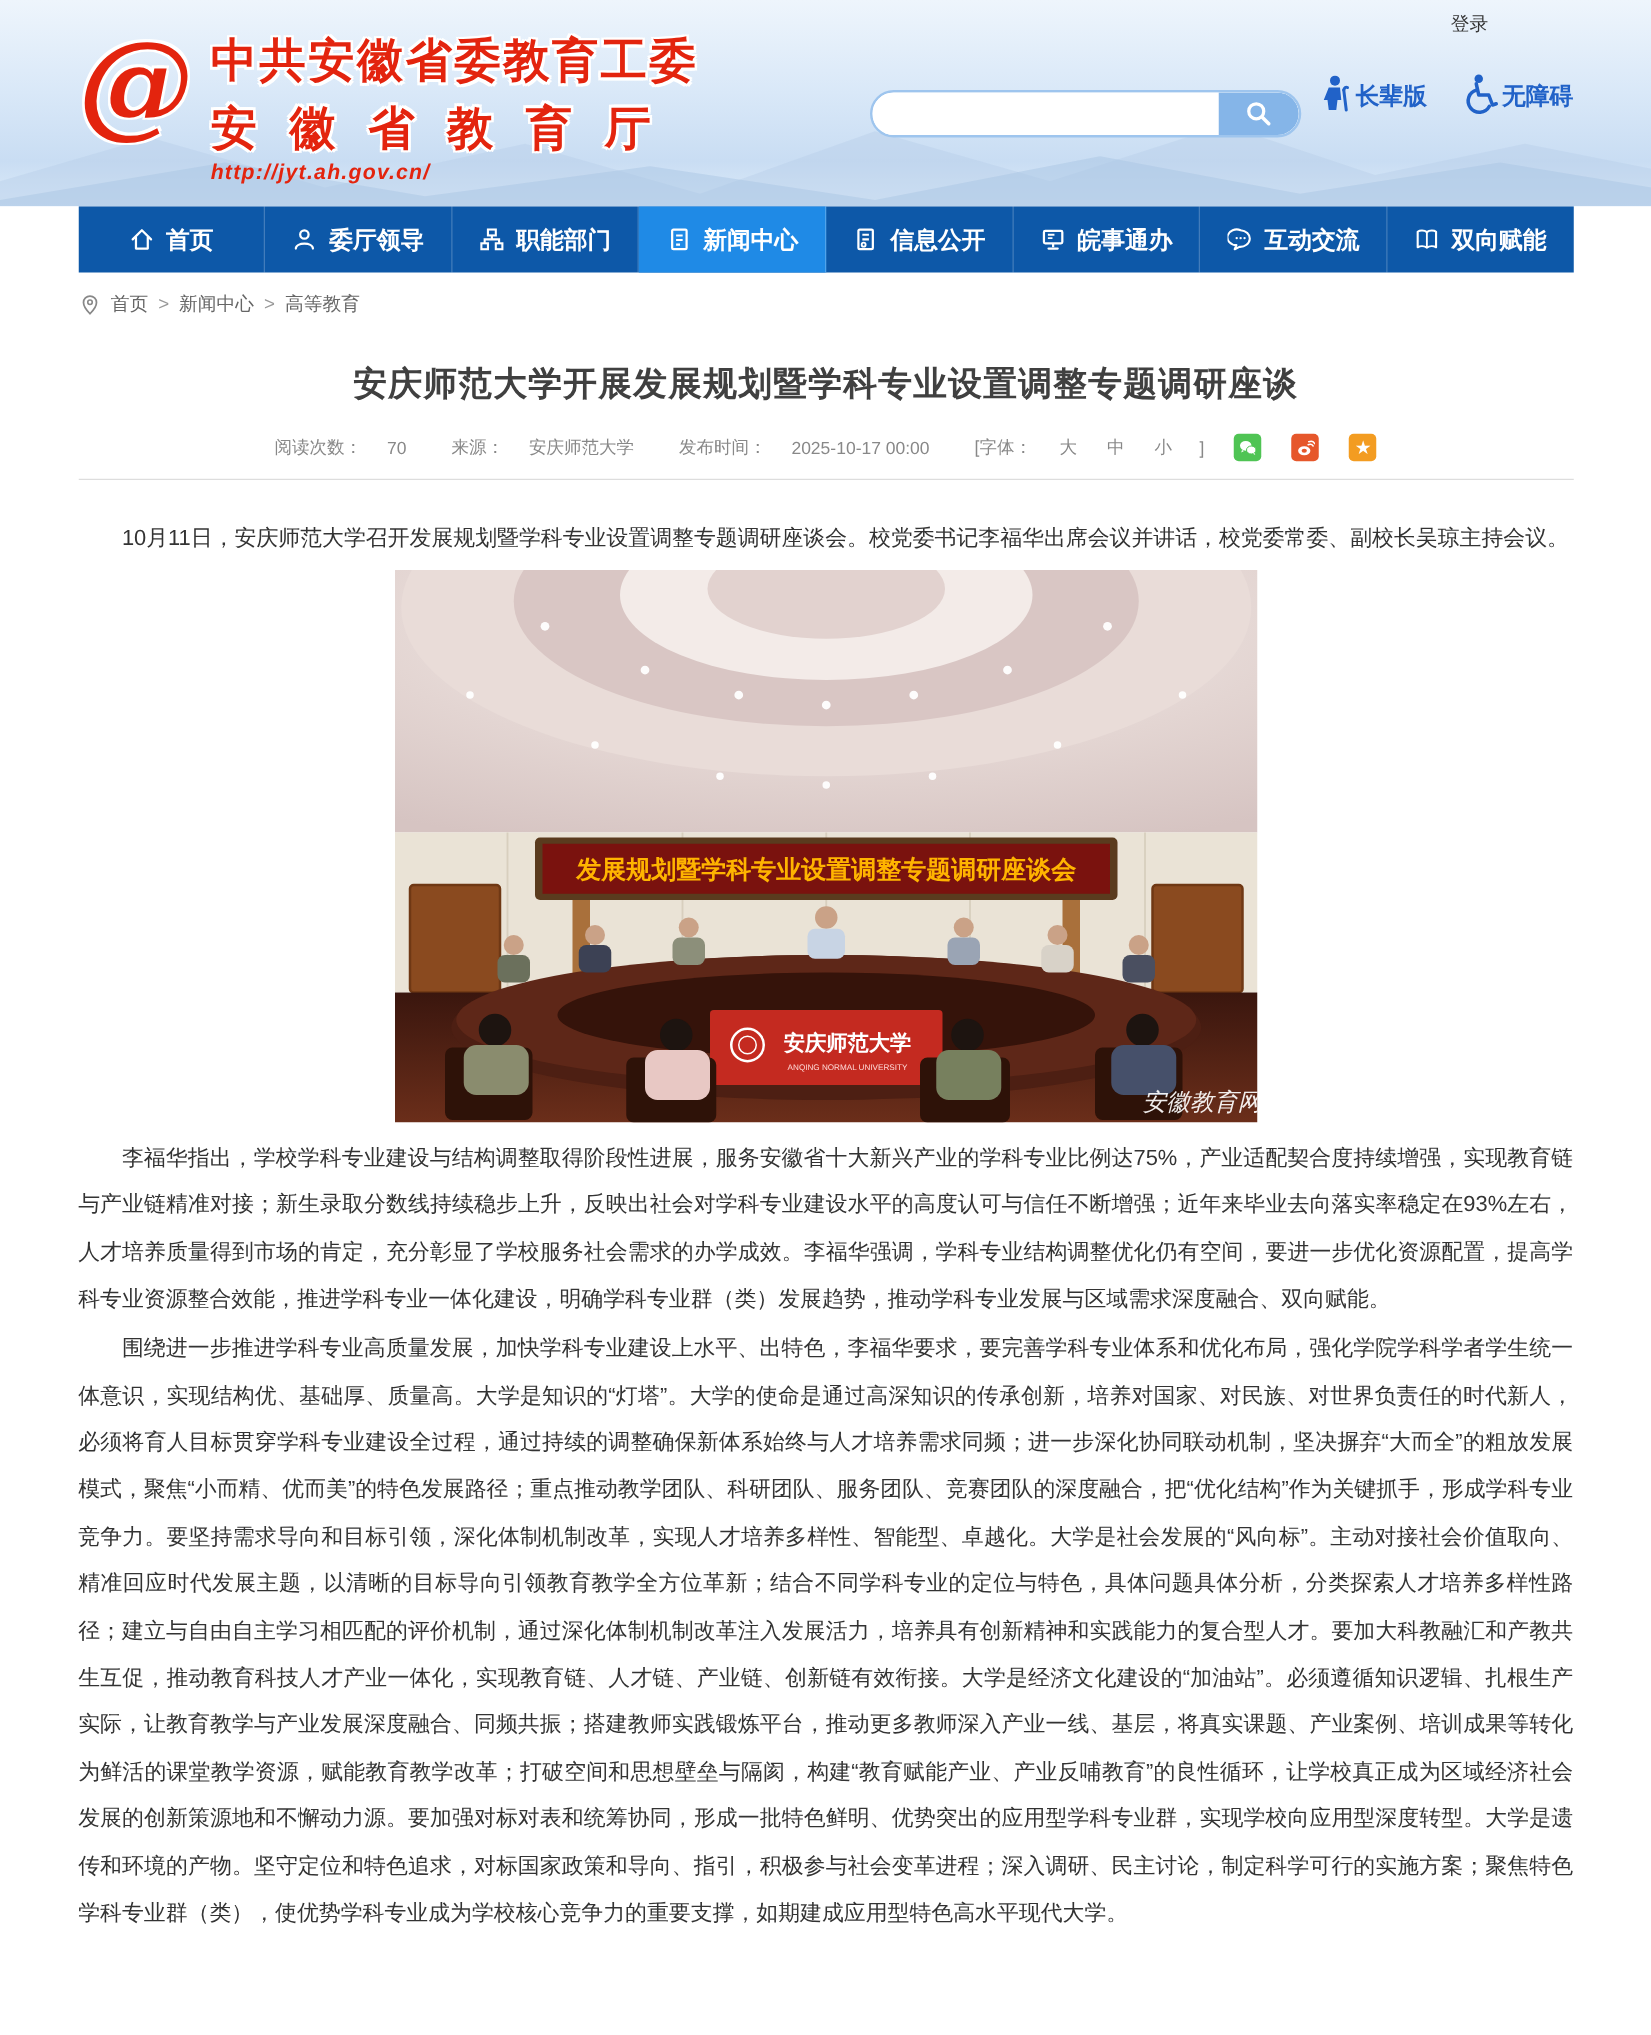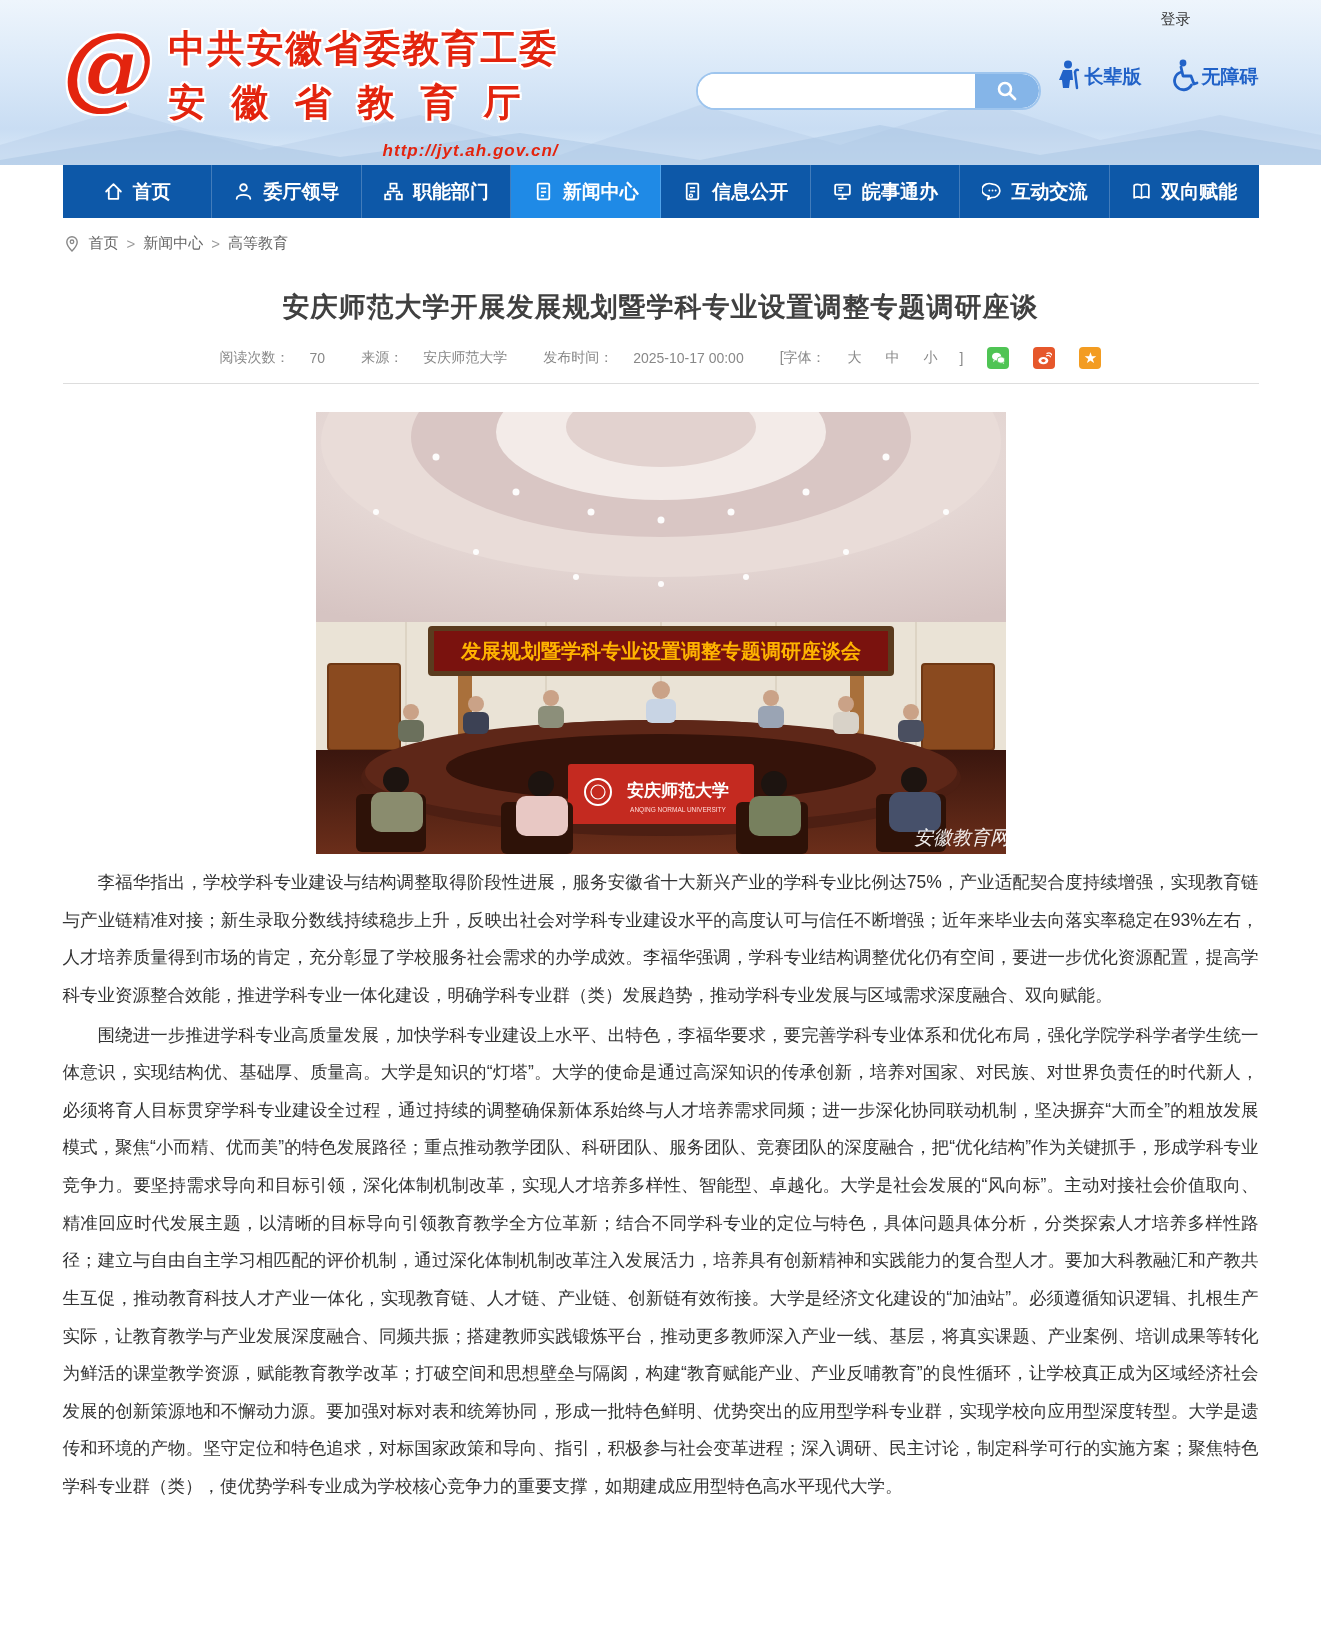--- a/index.html
+++ b/index.html
@@ -9,21 +9,21 @@
   
   .site-header { position:relative; height:165px; background:linear-gradient(180deg,#eef5fc 0%,#d9e8f8 45%,#c9ddf3 78%,#dcebf9 100%); overflow:hidden; }
   .mountains { position:absolute; left:0; bottom:0; width:100%; height:90px; }
   .hdr-inner { position:relative; width:1196px; margin:0 auto; height:100%; }
   .login-link { position:absolute; top:10px; right:68px; font-size:15px; color:#333; cursor:pointer; }
   .brand { position:absolute; left:0; top:22px; display:flex; align-items:flex-start; }
   .brand-logo { font-size:92px; line-height:88px; font-weight:bold; color:#e3240e; font-style:italic; text-shadow:2px 2px 0 #fff,-2px -2px 0 #fff,2px -2px 0 #fff,-2px 2px 0 #fff; margin-right:14px; font-family:"DejaVu Serif",serif; }
   .brand-text { padding-top:2px; }
   .brand-l1 { font-size:37px; font-weight:bold; color:#e3240e; letter-spacing:2px; text-shadow:2px 2px 0 #fff,-2px -2px 0 #fff,2px -2px 0 #fff,-2px 2px 0 #fff,2px 0 0 #fff,-2px 0 0 #fff,0 2px 0 #fff,0 -2px 0 #fff; white-space:nowrap; }
   .brand-l2 { font-size:37px; font-weight:bold; color:#e3240e; letter-spacing:26px; text-shadow:2px 2px 0 #fff,-2px -2px 0 #fff,2px -2px 0 #fff,-2px 2px 0 #fff,2px 0 0 #fff,-2px 0 0 #fff,0 2px 0 #fff,0 -2px 0 #fff; white-space:nowrap; margin-top:4px; }
-  .brand-url { font-size:17px; font-weight:bold; color:#e3240e; text-align:right; margin-top:13px; letter-spacing:1px; font-style:italic; }
+  .brand-url { font-size:17px; font-weight:bold; color:#e3240e; text-align:left; margin-top:0; letter-spacing:1px; font-style:italic; }
   .search-wrap { position:absolute; left:633px; top:72px; width:345px; height:38px; border:2px solid #9ec5ee; border-radius:20px; background:#fff; display:flex; overflow:hidden; }
   .search-input { flex:1; border:none; outline:none; font-size:15px; padding:0 14px; color:#333; background:#fff; }
   .search-btn { width:64px; background:#85b5e8; border:none; cursor:pointer; display:flex; align-items:center; justify-content:center; border-radius:0 18px 18px 0; }
   .hdr-tools { position:absolute; right:0; top:58px; display:flex; gap:26px; }
   .tool { display:flex; flex-direction:row; align-items:center; cursor:pointer; }
   .tool-label { font-size:19px; font-weight:bold; color:#2162c8; margin-top:4px; }
 
   
   .nav-bar { width:1196px; margin:0 auto; height:53px; background:#0d58a8; display:flex; }
   .nav-item { flex:1; display:flex; align-items:center; justify-content:center; gap:9px; color:#fff; font-size:19px; font-weight:bold; cursor:pointer; border-right:1px solid rgba(255,255,255,.22); }
@@ -213,20 +213,21 @@
           <path d="M9.5 4.8 q2.6-1.2 4 1" stroke="#fff" stroke-width="1.2" fill="none" stroke-linecap="round"></path>
           <path d="M10 2.4 q3.4-1.4 4.8 1.6" stroke="#fff" stroke-width="1.2" fill="none" stroke-linecap="round"></path>
         </svg>
     </span>
     <span class="share-icon share-fav">★</span>
   </div>
 
   <hr class="art-divider">
 
   <div class="art-body">
+    <p>10月11日，安庆师范大学召开发展规划暨学科专业设置调整专题调研座谈会。校党委书记李福华出席会议并讲话，校党委常委、副校长吴琼主持会议。</p>
 
     <svg class="photo-wrap" width="690" height="442" viewBox="0 0 690 442">
       <defs>
         <linearGradient id="floorG" x1="0" y1="0" x2="0" y2="1">
           <stop offset="0" stop-color="#3a160e"></stop>
             <stop offset="1" stop-color="#6b2e1a"></stop>
         </linearGradient>
         <radialGradient id="ceilG" cx="0.5" cy="0.2" r="0.9">
           <stop offset="0" stop-color="#f7f1ee"></stop>
             <stop offset="0.6" stop-color="#e3d5d2"></stop>

